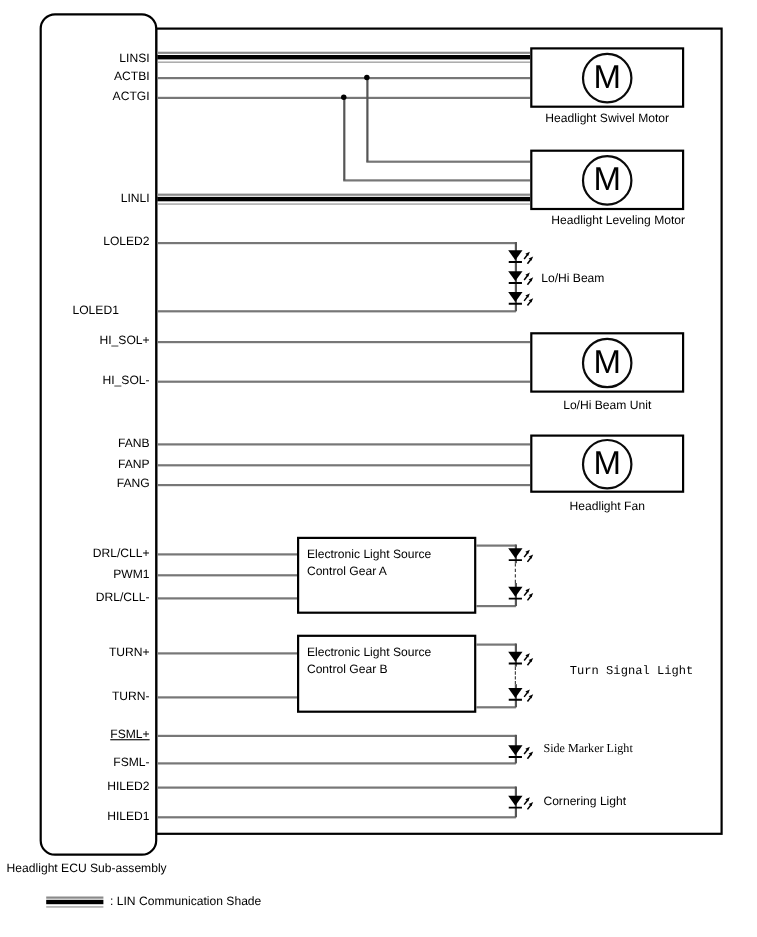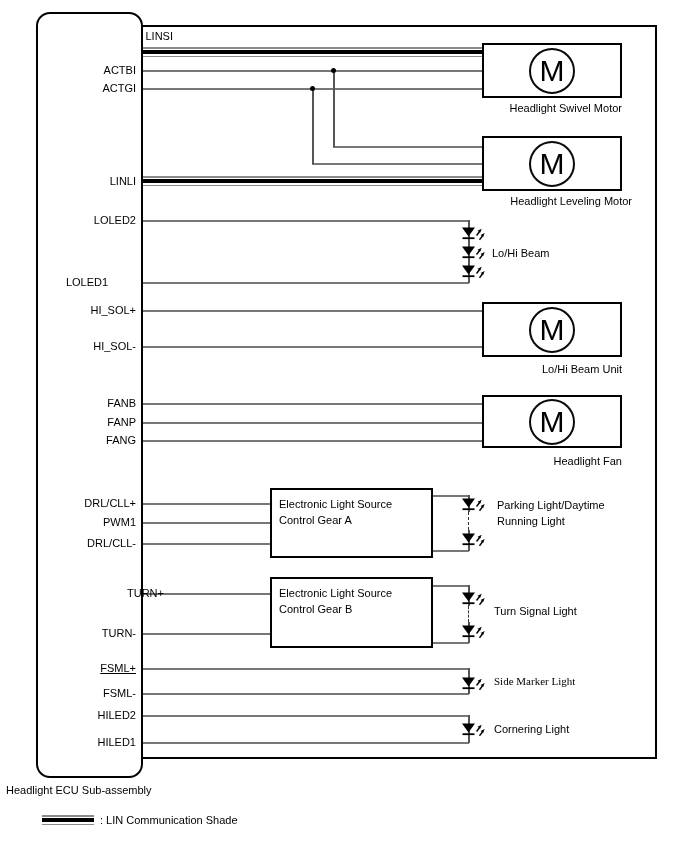--- a/index.html
+++ b/index.html
@@ -11,21 +11,21 @@
   .ecu-box { border-radius:14px; }
   .motor-box { display:flex; align-items:center; justify-content:center; }
   .motor-circle {
     width:46px; height:46px; border:2px solid #0a0a0a; border-radius:50%;
     display:flex; align-items:center; justify-content:center;
     font-size:30px; line-height:1; box-sizing:border-box;
   }
   .gear-box { padding:6px 7px; font-size:11px; line-height:16px; }
   .lbl { position:absolute; font-size:11px; line-height:15px; white-space:nowrap; }
   .lbl2 { position:absolute; font-size:11px; line-height:16px; white-space:pre-line; }
-  .center { text-align:right; white-space:nowrap; }
+  .center { text-align:center; white-space:nowrap; }
   .pin { position:absolute; left:38px; width:98px; text-align:right; font-size:11px; line-height:14px; height:14px; }
   .wh { position:absolute; height:1.5px; background:#777; }
   .wv { position:absolute; width:1.5px; background:#555; }
   .wdash { position:absolute; width:0; border-left:1.5px dashed #333; }
   .dot { position:absolute; width:5px; height:5px; background:#000; border-radius:50%; transform:translate(-40%,-40%); }
   .lin-band { position:absolute; height:10px; }
   .lin-band .t, .lin-band .b { height:1.5px; background:#8a8a8a; }
   .lin-band .m { height:4px; background:#000; margin:1.5px 0; }
   .led { position:absolute; }
 </style>
@@ -94,35 +94,35 @@
   <div class="wv" style="left:468px; top:530px; height:21px;"></div>
   <div class="wv" style="left:468px; top:585px; height:21px;"></div>
   <div class="wdash" style="left:468px; top:606px; height:16px;"></div>
   <div class="wv" style="left:468px; top:622px; height:21px;"></div>
   <div class="wv" style="left:468px; top:668px; height:26px;"></div>
   <div class="wv" style="left:468px; top:715px; height:28px;"></div>
 
   <div class="dot" style="left:333px; top:70px;"></div>
   <div class="dot" style="left:312px; top:88px;"></div>
 
-  <div class="pin" style="top:29px;padding-left:37px;">LINSI</div>
+  <div class="pin" style="top:46px;">LINSI</div>
   <div class="pin" style="top:63px;">ACTBI</div>
   <div class="pin" style="top:81px;">ACTGI</div>
   <div class="pin" style="top:174px;">LINLI</div>
   <div class="pin" style="top:213px;">LOLED2</div>
   <div class="pin" style="top:275px;text-align:center;">LOLED1</div>
   <div class="pin" style="top:303px;">HI_SOL+</div>
   <div class="pin" style="top:339px;">HI_SOL-</div>
   <div class="pin" style="top:396px;">FANB</div>
   <div class="pin" style="top:415px;">FANP</div>
   <div class="pin" style="top:433px;">FANG</div>
   <div class="pin" style="top:496px;">DRL/CLL+</div>
   <div class="pin" style="top:515px;">PWM1</div>
   <div class="pin" style="top:536px;">DRL/CLL-</div>
-  <div class="pin" style="top:586px;margin-left:28px;">TURN+</div>
+  <div class="pin" style="top:586px;">TURN+</div>
   <div class="pin" style="top:626px;">TURN-</div>
   <div class="pin" style="top:661px;text-decoration:underline;">FSML+</div>
   <div class="pin" style="top:686px;">FSML-</div>
   <div class="pin" style="top:708px;">HILED2</div>
   <div class="pin" style="top:735px;">HILED1</div>
 
   <div class="box motor-box" style="left:482px; top:43px; width:140px; height:55px;">
     <div class="motor-circle">M</div>
   </div>
   <div class="lbl center" style="left:482px; top:101px; width:140px;">Headlight Swivel Motor</div>
@@ -174,22 +174,21 @@
       <use href="#led-sym"></use>
     </svg>
   <svg class="led" width="27" height="16" viewBox="0 0 27 16" style="left:459.5px; top:676px;">
       <use href="#led-sym"></use>
     </svg>
   <svg class="led" width="27" height="16" viewBox="0 0 27 16" style="left:459.5px; top:722px;">
       <use href="#led-sym"></use>
     </svg>
 
   <div class="lbl" style="left:492px; top:246px;">Lo/Hi Beam</div>
-  <div class="lbl2" style="left:497px; top:497px;"><span>Parking Light/Daytime</span><br><span>Running Light</span></div>
-  <div class="lbl" style="left:494px; top:604px;">Turn Signal Light</div>
+  <div class="lbl" style="left:518px; top:604px;font-family:Liberation Mono, monospace;">Turn Signal Light</div>
   <div class="lbl" style="left:494px; top:674px;font-family:Liberation Serif, serif;">Side Marker Light</div>
   <div class="lbl" style="left:494px; top:722px;">Cornering Light</div>
 
   <div class="lbl" style="left:6px; top:783px;">Headlight ECU Sub-assembly</div>
 
   <div class="lin-band" style="left:42px; top:815px; width:52px;">
     <div class="t"></div>
       <div class="m"></div>
       <div class="b"></div>
   </div>

